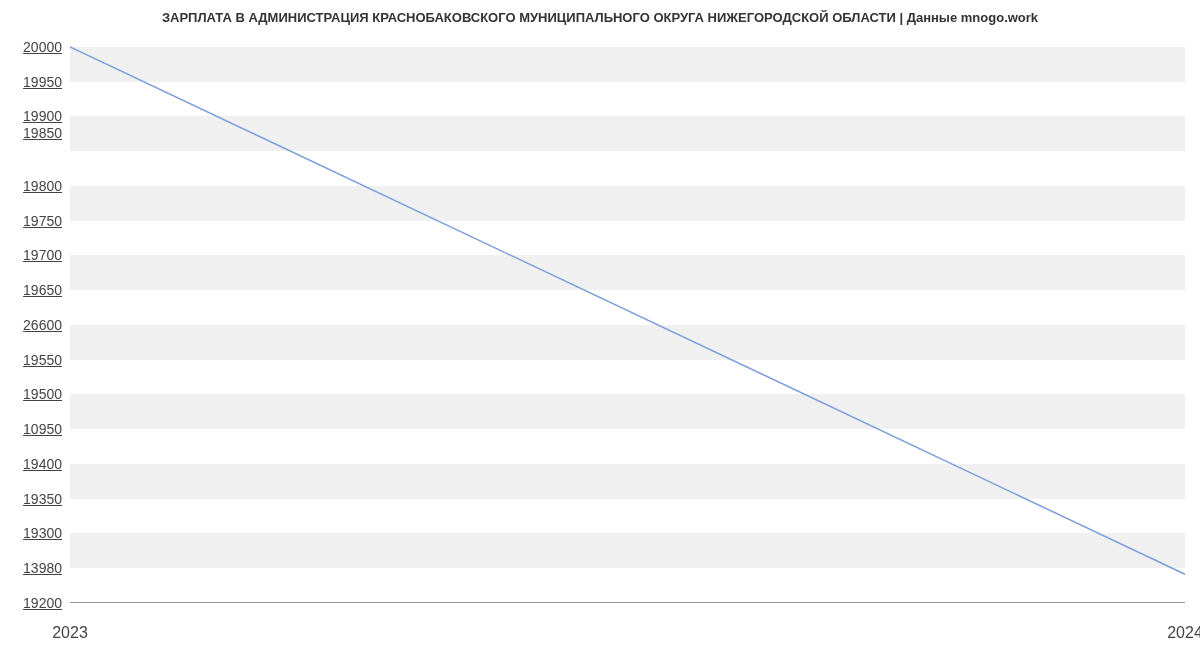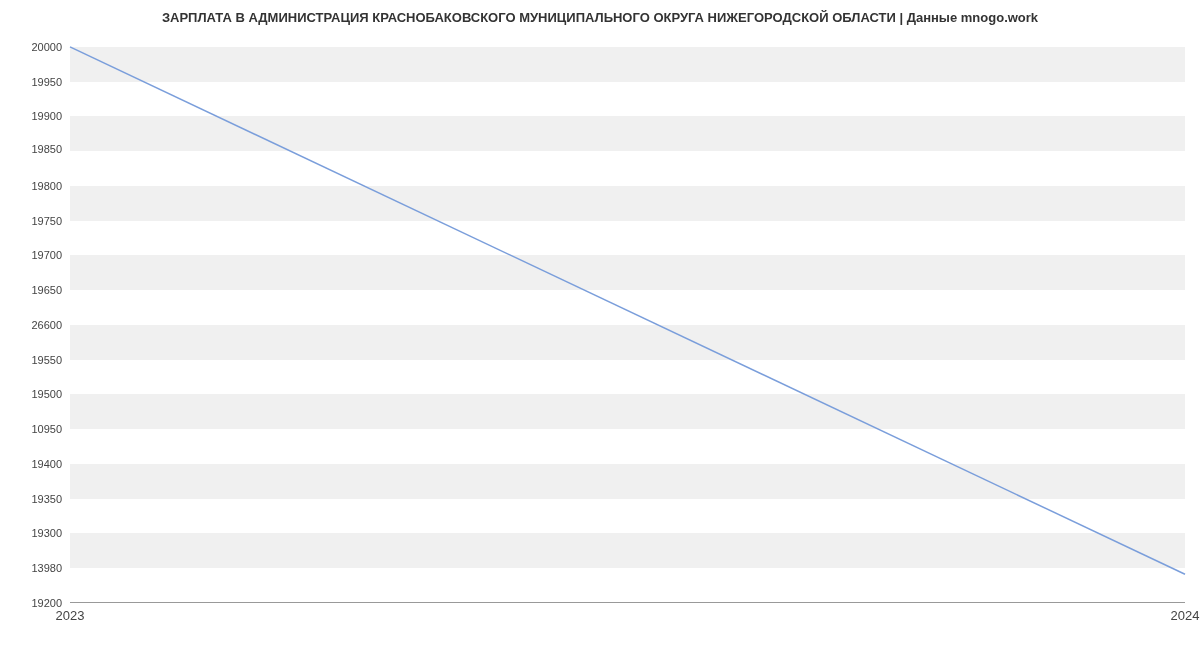--- a/index.html
+++ b/index.html
@@ -38,30 +38,31 @@
     .grid-band {
       position: absolute;
       left: 0;
       right: 0;
       background: #f0f0f0;
     }
     .y-tick-label {
       position: absolute;
       right: 100%;
       margin-right: 8px;
-      font-size: 11px;
+      font-size: 14px;
       color: #444;
       transform: translateY(-50%);
       white-space: nowrap;
+      text-decoration: underline;
     }
     .x-tick-label {
       position: absolute;
       top: 100%;
-      margin-top: 6px;
-      font-size: 13px;
+      margin-top: 22px;
+      font-size: 16px;
       color: #444;
       transform: translateX(-50%);
     }
     .line-svg {
       position: absolute;
       left: 0;
       top: 0;
       width: 100%;
       height: 100%;
       overflow: visible;
@@ -96,20 +97,20 @@
       <div class="y-tick-label" style="top: 465.732px;">19350</div>
       <div class="y-tick-label" style="top: 430.976px;">19400</div>
       <div class="y-tick-label" style="top: 396.22px;">10950</div>
       <div class="y-tick-label" style="top: 361.463px;">19500</div>
       <div class="y-tick-label" style="top: 326.707px; text-align: center;">19550</div>
       <div class="y-tick-label" style="top: 291.951px;">26600</div>
       <div class="y-tick-label" style="top: 257.195px; margin-left: 32px;">19650</div>
       <div class="y-tick-label" style="top: 222.439px;">19700</div>
       <div class="y-tick-label" style="top: 187.683px;">19750</div>
       <div class="y-tick-label" style="top: 152.927px;">19800</div>
-      <div class="y-tick-label" style="top: 116px;">19850</div>
+      <div class="y-tick-label" style="top: 100px;">19850</div>
       <div class="y-tick-label" style="top: 83.4146px;">19900</div>
       <div class="y-tick-label" style="top: 48.6585px; text-align: right;">19950</div>
       <div class="y-tick-label" style="top: 13.9024px;">20000</div>
       <div class="x-tick-label" style="left: 0px;">2023</div>
       <div class="x-tick-label" style="left: 1115px;">2024</div>
     </div>
 </div>
 
 </body></html>

